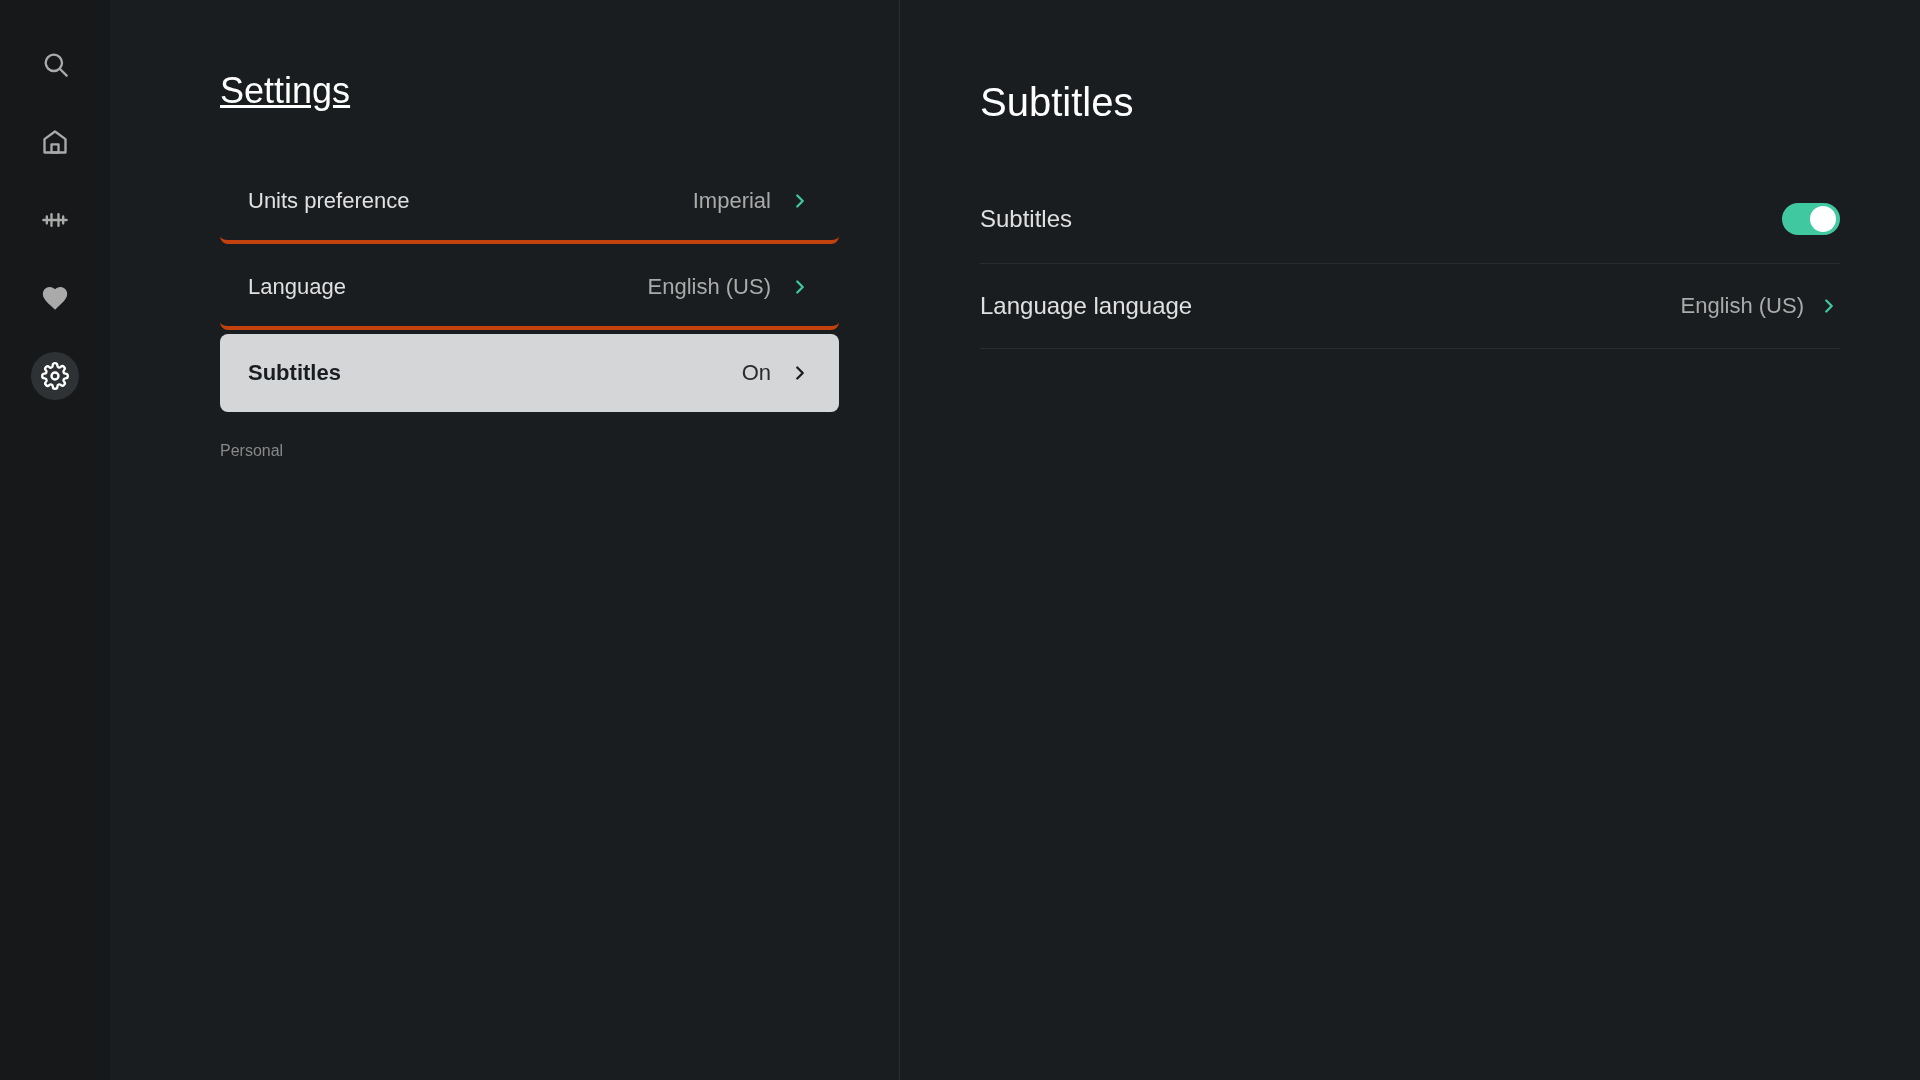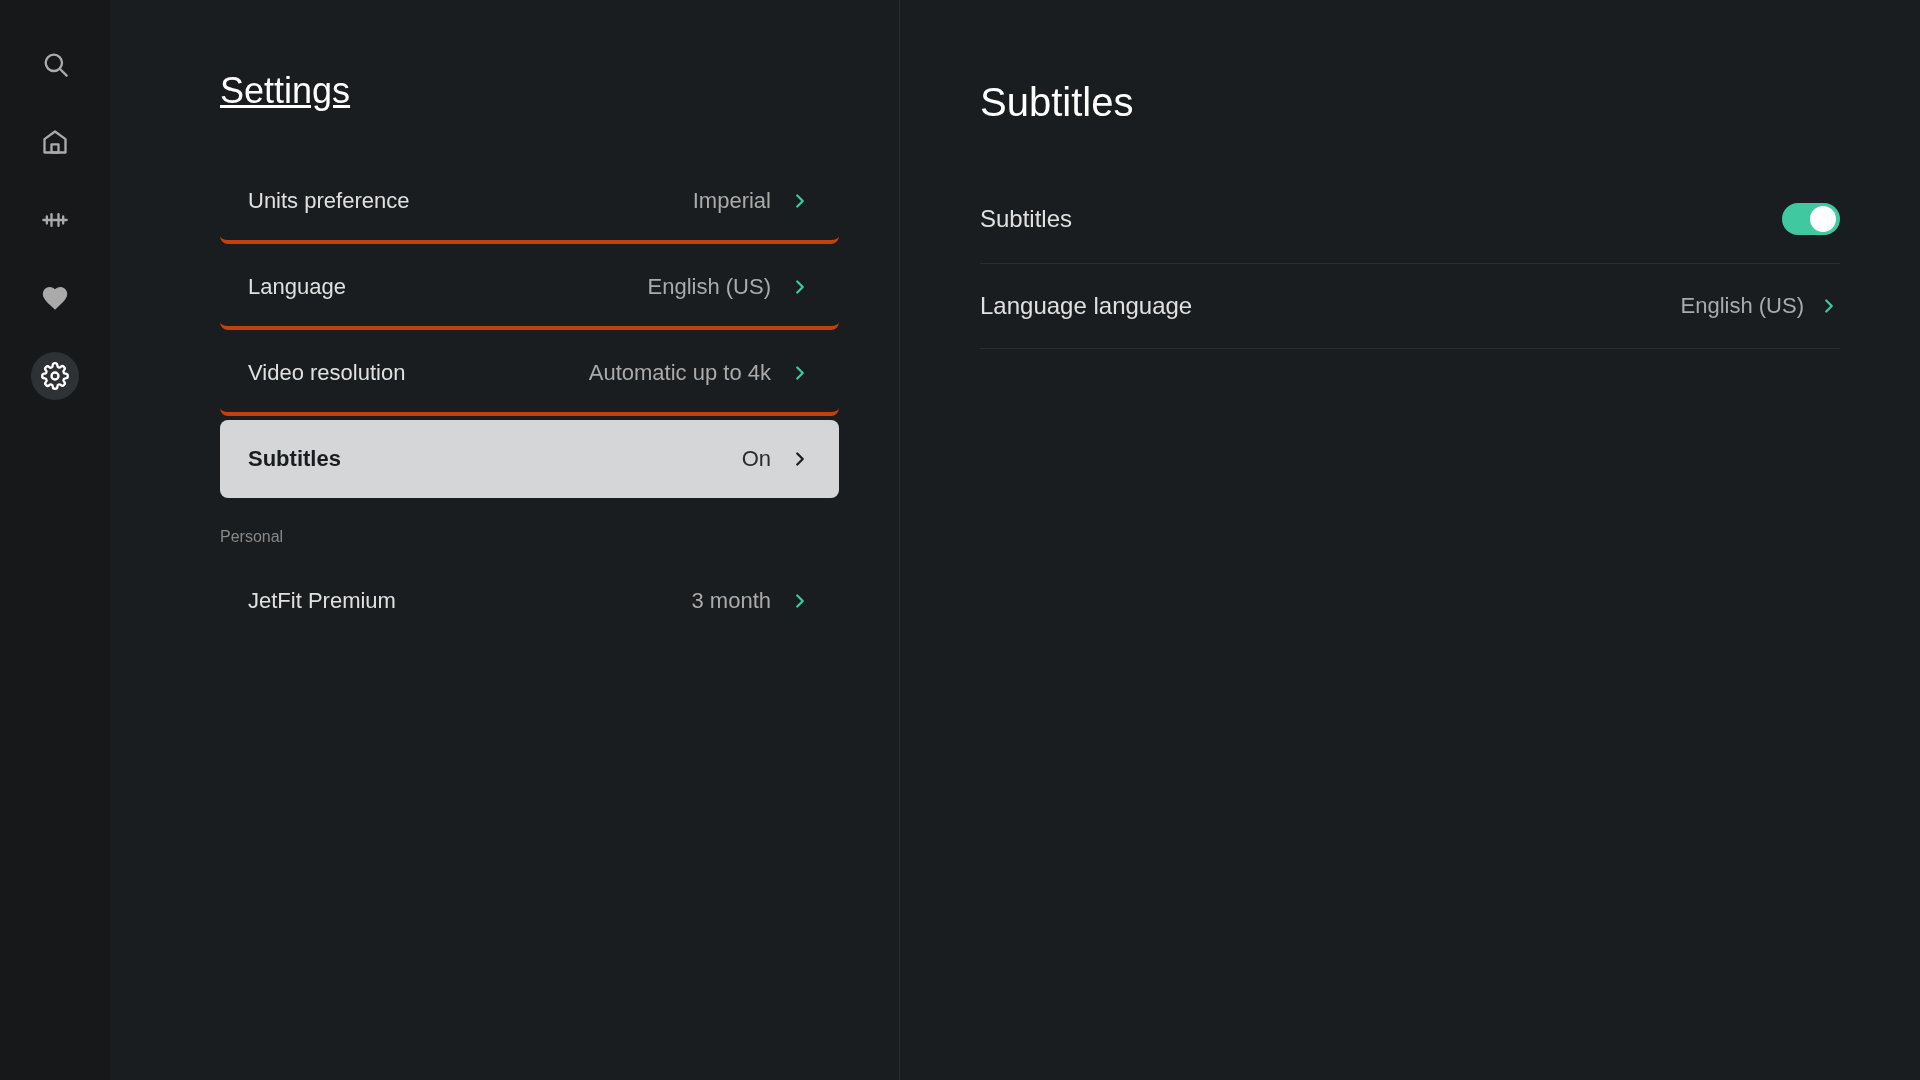--- a/index.html
+++ b/index.html
@@ -282,58 +282,36 @@
       <span class="item-label">Language</span>
       <div class="item-right">
         <span class="item-value">English (US)</span>
         <span class="chevron-icon">
           <svg viewBox="0 0 24 24" fill="none" stroke="currentColor" stroke-width="2.5" stroke-linecap="round" stroke-linejoin="round">
             <polyline points="9 18 15 12 9 6"></polyline>
           </svg>
         </span>
       </div>
     </li>
-    <li class="settings-item">
-      <span class="item-label">Video resolution</span>
-      <div class="item-right">
-        <span class="item-value">Automatic up to 4k</span>
-        <span class="chevron-icon">
-          <svg viewBox="0 0 24 24" fill="none" stroke="currentColor" stroke-width="2.5" stroke-linecap="round" stroke-linejoin="round">
-            <polyline points="9 18 15 12 9 6"></polyline>
-          </svg>
-        </span>
-      </div>
-    </li>
     <li class="settings-item selected">
       <span class="item-label">Subtitles</span>
       <div class="item-right">
         <span class="item-value">On</span>
         <span class="chevron-icon">
           <svg viewBox="0 0 24 24" fill="none" stroke="currentColor" stroke-width="2.5" stroke-linecap="round" stroke-linejoin="round">
             <polyline points="9 18 15 12 9 6"></polyline>
           </svg>
         </span>
       </div>
     </li>
   </ul>
 
   <div class="section-label">Personal</div>
 
   <ul class="settings-list">
-    <li class="settings-item">
-      <span class="item-label">JetFit Premium</span>
-      <div class="item-right">
-        <span class="item-value">3 month</span>
-        <span class="chevron-icon">
-          <svg viewBox="0 0 24 24" fill="none" stroke="currentColor" stroke-width="2.5" stroke-linecap="round" stroke-linejoin="round">
-            <polyline points="9 18 15 12 9 6"></polyline>
-          </svg>
-        </span>
-      </div>
-    </li>
   </ul>
 </div>
 
 <div class="right-panel">
   <h2 class="right-panel-title">Subtitles</h2>
 
   <ul class="right-settings-list">
     <li class="right-settings-item">
       <span class="right-item-label">Subtitles</span>
       <div class="right-item-right">

